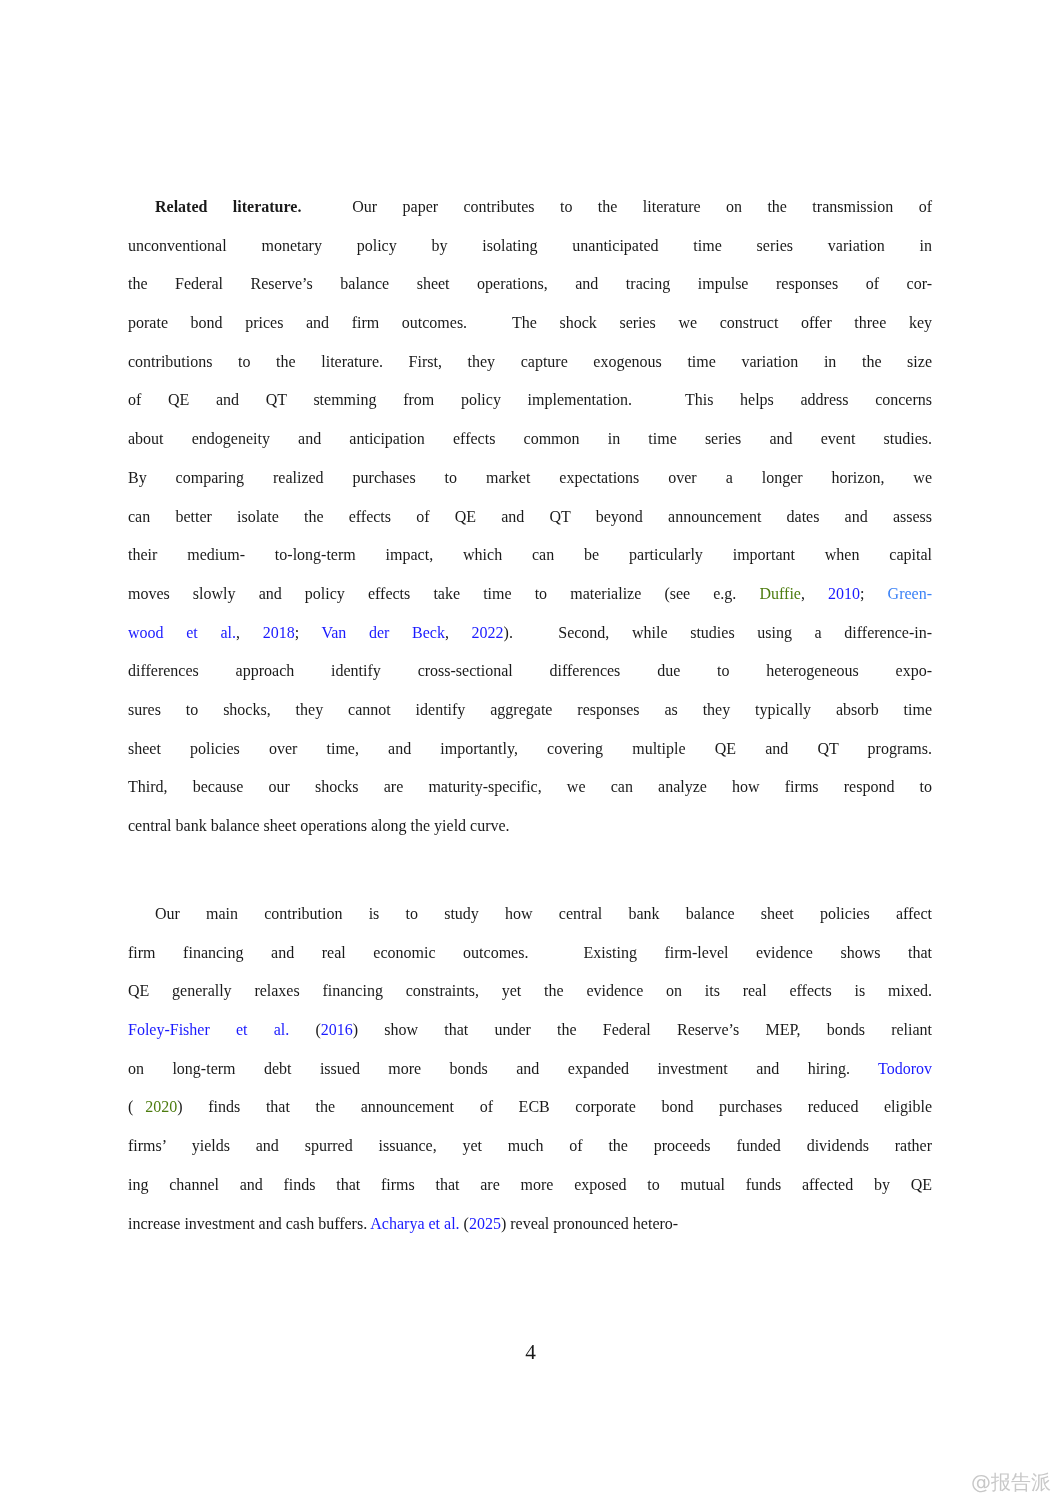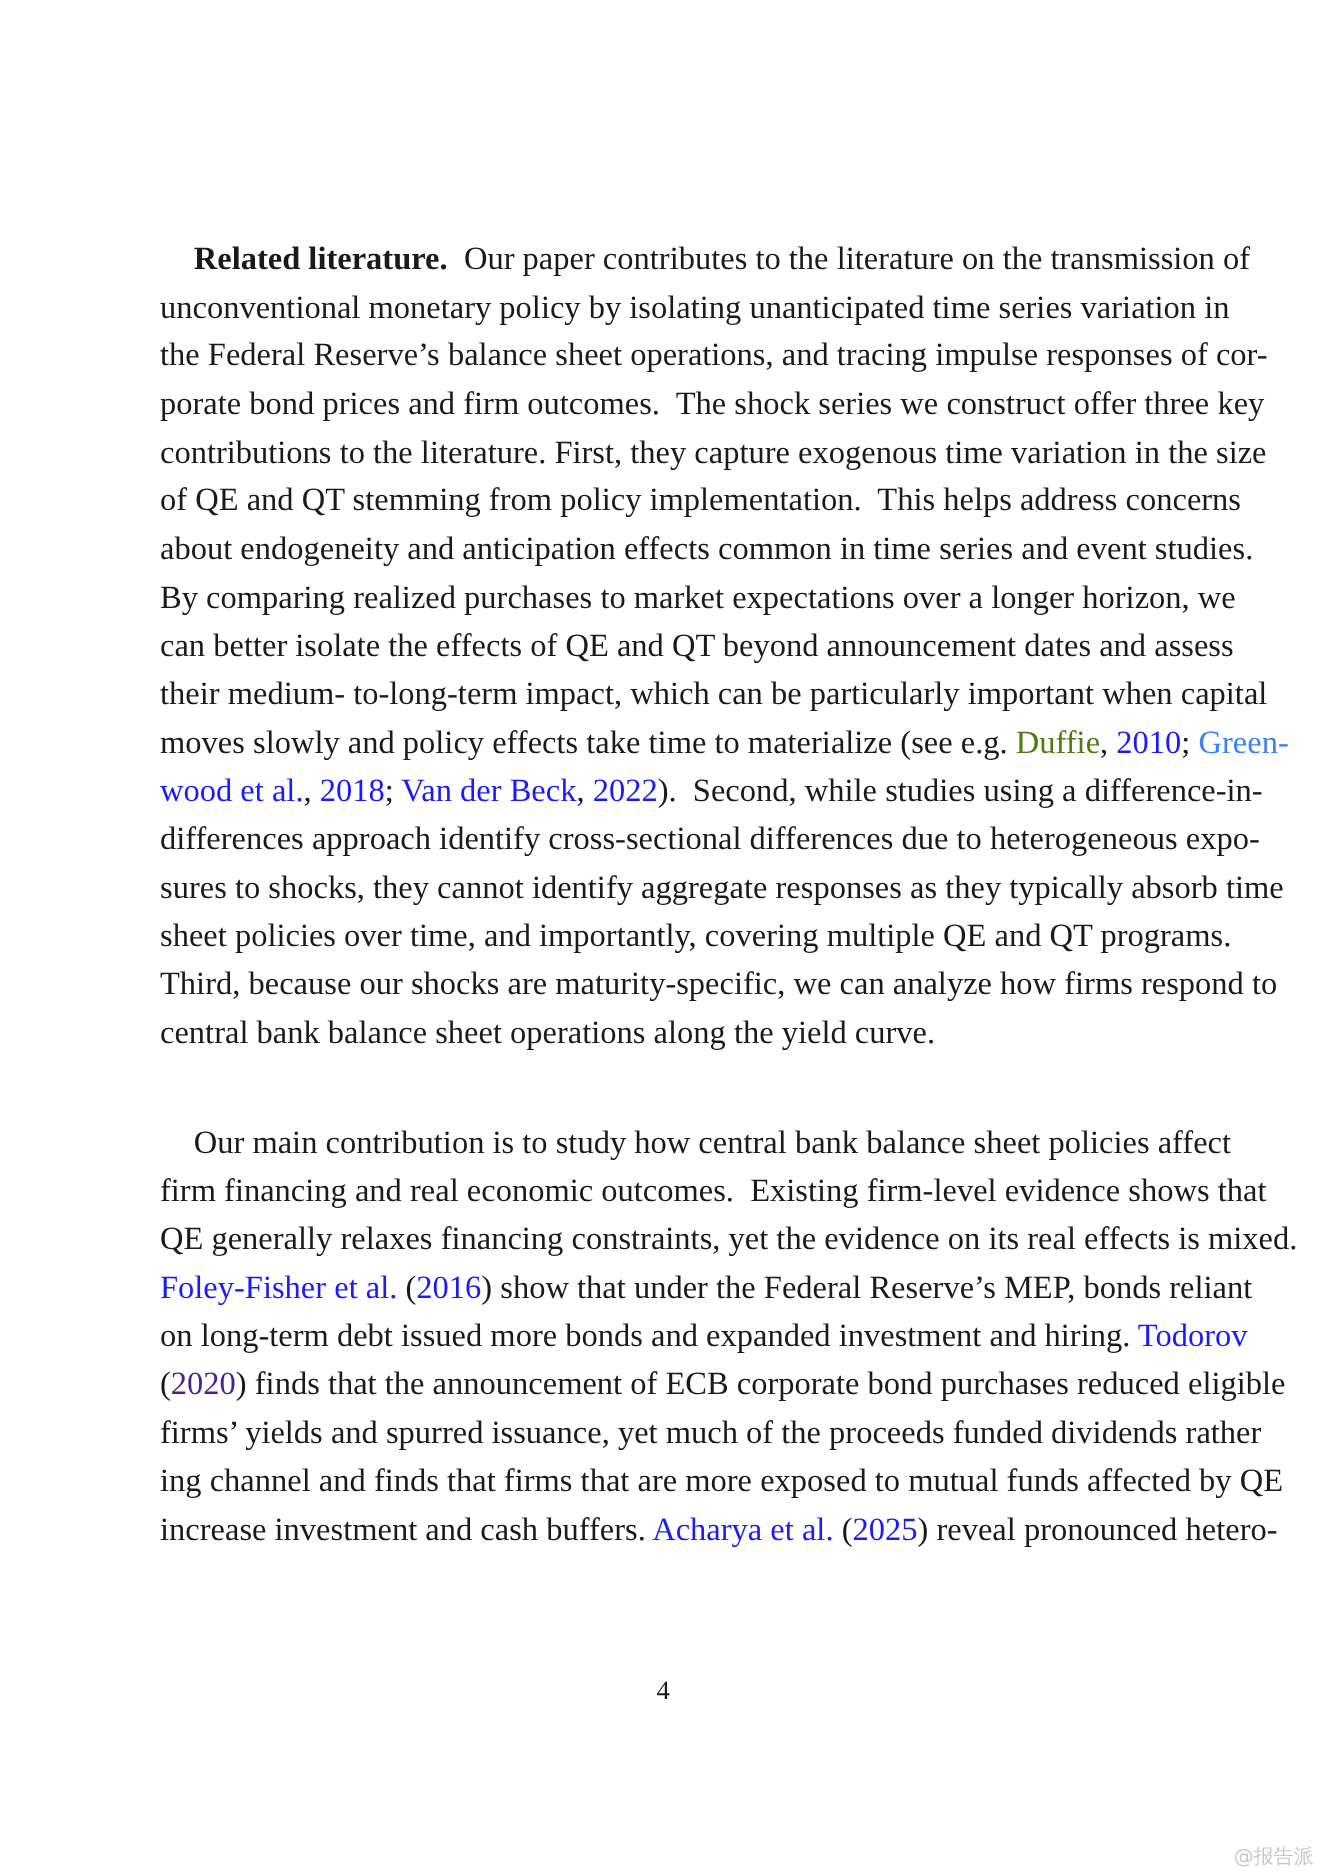--- a/index.html
+++ b/index.html
@@ -1,29 +1,29 @@
 <!DOCTYPE html>
 <html><head>
 <meta charset="utf-8">
 <style>
   html, body { margin: 0; padding: 0; background: #ffffff; }
   body { width: 1061px; height: 1500px; position: relative; overflow: hidden;
          font-family: "Liberation Serif", "DejaVu Serif", serif; color: #1a1a1a; }
   .para { position: absolute; left: 128px; width: 804px; }
-  .line { height: 38.7px; line-height: 38.7px; font-size: 26px; text-align: justify;
+  .line { height: 38.7px; line-height: 38.7px; font-size: 16px; text-align: justify;
           text-align-last: justify; white-space: nowrap; overflow: visible; }
   .line.last { text-align-last: left; }
   .line span { white-space: pre; }
   .indent { padding-left: 27px; }
   .bold { font-weight: bold; }
   .link { color: #1a1aff; }
   .pagenum { position: absolute; top: 1340px; left: 0; width: 1061px; text-align: center;
              font-size: 21.3px; }
   .watermark { position: absolute; right: 10px; bottom: 4px; font-family: "DejaVu Sans", sans-serif;
-               font-size: 16px; color: #c8c8c8; }
+               font-size: 20px; color: #c8c8c8; }
 </style>
 </head>
 <body>
 
 <div class="para" id="p0" style="top:188px;">
     <div class="line indent"><span class="bold">Related literature.</span><span>  Our paper contributes to the literature on the transmission of</span></div>
     <div class="line"><span>unconventional monetary policy by isolating unanticipated time series variation in</span></div>
     <div class="line"><span>the Federal Reserve’s balance sheet operations, and tracing impulse responses of cor-</span></div>
     <div class="line"><span>porate bond prices and firm outcomes.  The shock series we construct offer three key</span></div>
     <div class="line"><span>contributions to the literature. First, they capture exogenous time variation in the size</span></div>
@@ -39,20 +39,20 @@
     <div class="line"><span>sheet policies over time, and importantly, covering multiple QE and QT programs.</span></div>
     <div class="line"><span>Third, because our shocks are maturity-specific, we can analyze how firms respond to</span></div>
     <div class="line last"><span>central bank balance sheet operations along the yield curve.</span></div>
   </div>
 <div class="para" id="p1" style="top:895px;">
     <div class="line indent"><span>Our main contribution is to study how central bank balance sheet policies affect</span></div>
     <div class="line"><span>firm financing and real economic outcomes.  Existing firm-level evidence shows that</span></div>
     <div class="line"><span>QE generally relaxes financing constraints, yet the evidence on its real effects is mixed.</span></div>
     <div class="line"><span class="link" style="color: rgb(26, 26, 255);">Foley-Fisher et al.</span><span> (</span><span class="link" style="color: rgb(26, 26, 255);">2016</span><span>) show that under the Federal Reserve’s MEP, bonds reliant</span></div>
     <div class="line"><span>on long-term debt issued more bonds and expanded investment and hiring. </span><span class="link" style="color: rgb(26, 26, 255);">Todorov</span></div>
-    <div class="line"><span>(</span><span class="link" style="color: #4c1d95;">2020</span><span>) finds that the announcement of ECB corporate bond purchases reduced eligible</span></div>
+    <div class="line"><span>(</span><span class="link" style="color: #4d7c0f; margin-left: 12px;">2020</span><span>) finds that the announcement of ECB corporate bond purchases reduced eligible</span></div>
     <div class="line"><span>firms’ yields and spurred issuance, yet much of the proceeds funded dividends rather</span></div>
     <div class="line"><span>ing channel and finds that firms that are more exposed to mutual funds affected by QE</span></div>
     <div class="line last"><span>increase investment and cash buffers. </span><span class="link" style="color: rgb(26, 26, 255);">Acharya et al.</span><span> (</span><span class="link" style="color: rgb(26, 26, 255);">2025</span><span>) reveal pronounced hetero-</span></div>
   </div>
 
 <div class="pagenum">4</div>
 <div class="watermark">@报告派</div>
 
 </body></html>

